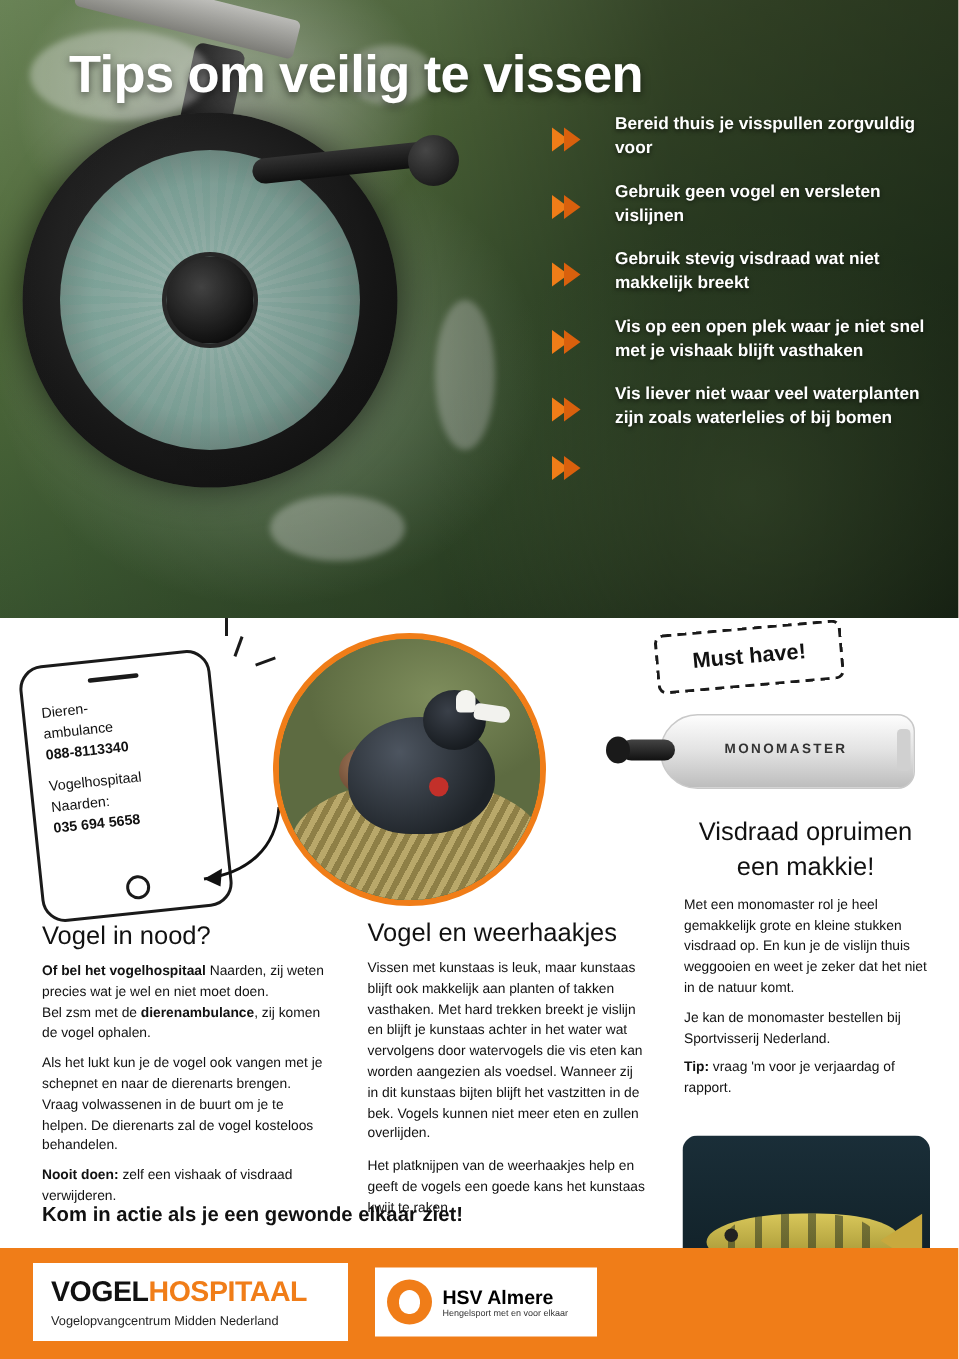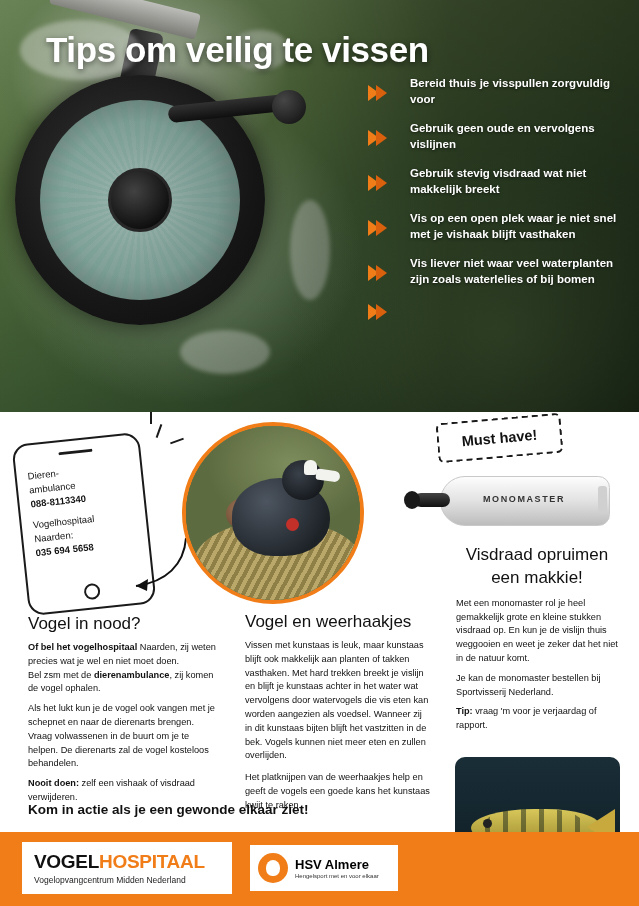--- a/index.html
+++ b/index.html
@@ -295,21 +295,21 @@
             <i class="chev"></i>
             <i class="chev b"></i>
           </span>
         <span class="tip-text">Bereid thuis je visspullen zorgvuldig voor</span>
       </div>
       <div class="tip-row">
         <span class="chevs">
             <i class="chev"></i>
             <i class="chev b"></i>
           </span>
-        <span class="tip-text">Gebruik geen oude en vervolgens vislijnen</span>
+        <span class="tip-text">Gebruik geen vogel en versleten vislijnen</span>
       </div>
       <div class="tip-row">
         <span class="chevs">
             <i class="chev"></i>
             <i class="chev b"></i>
           </span>
         <span class="tip-text">Gebruik stevig visdraad wat niet makkelijk breekt</span>
       </div>
       <div class="tip-row">
         <span class="chevs">

